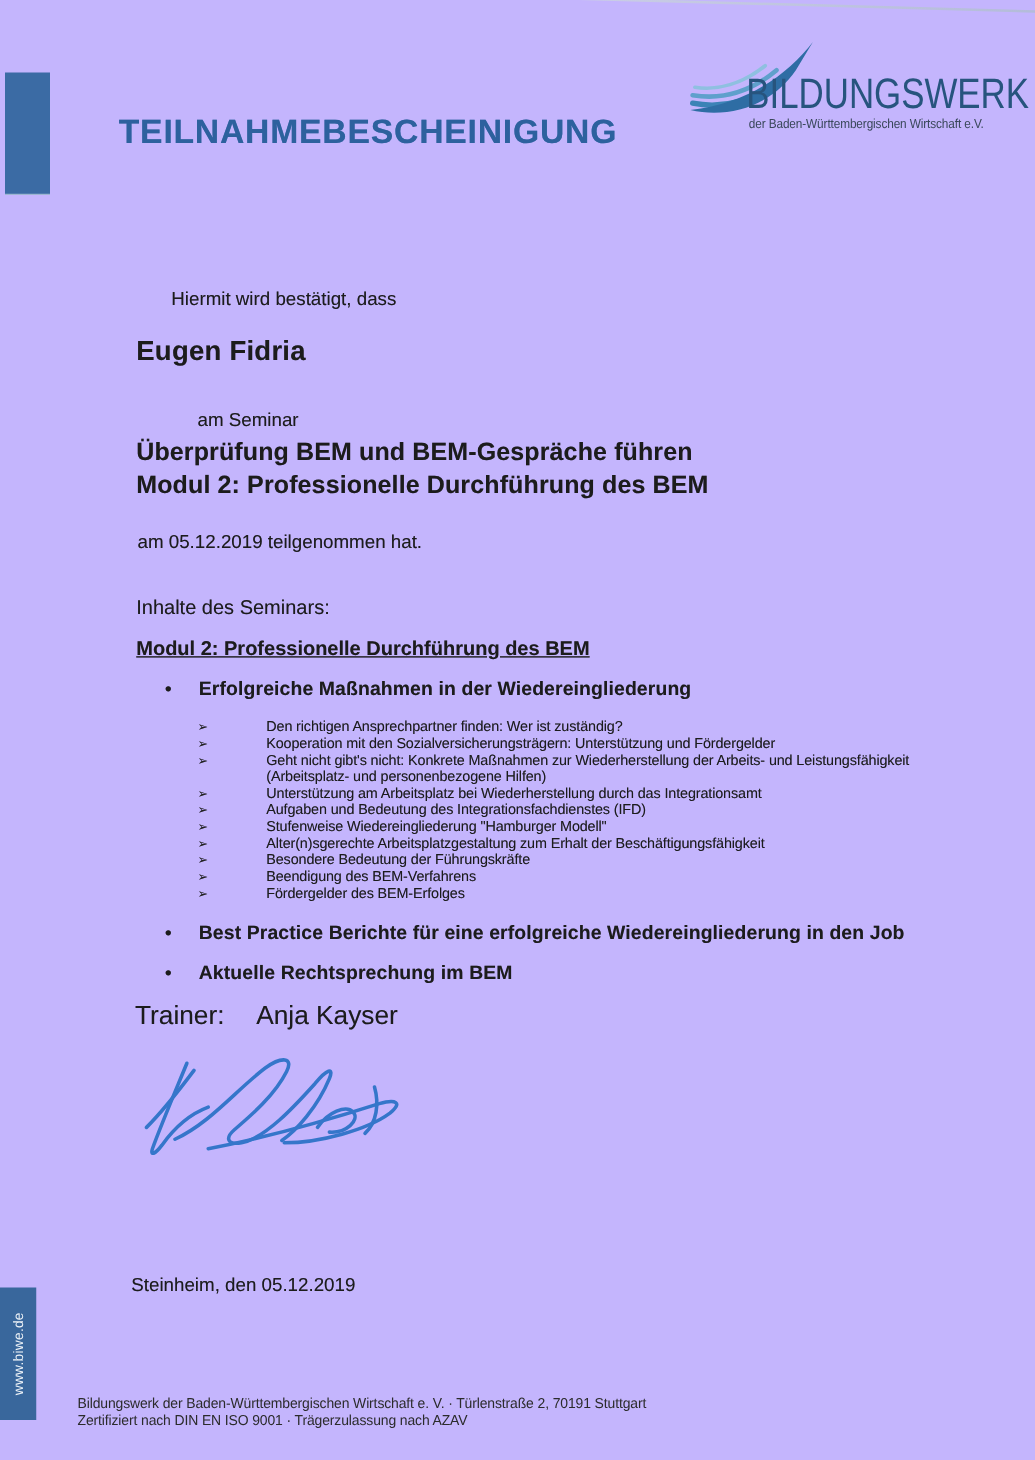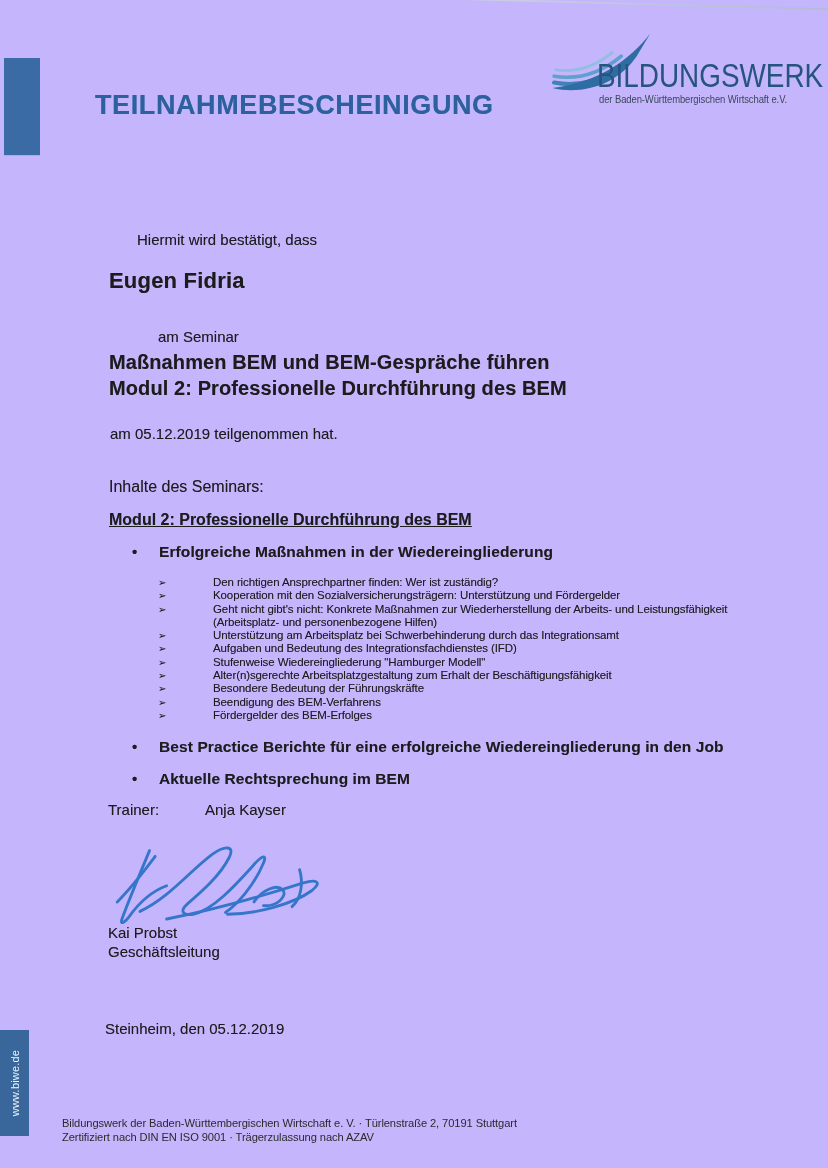--- a/index.html
+++ b/index.html
@@ -44,21 +44,21 @@
   .seminar-title{font-size:20px;font-weight:700;line-height:26px;letter-spacing:.1px;}
   .contents-heading{font-size:16px;font-weight:400;}
   .module-heading{font-size:16px;font-weight:700;text-decoration:underline;}
   .topic-row{position:absolute;left:132px;display:flex;}
   .topic-bullet{width:27px;font-size:15px;font-weight:700;}
   .topic-text{font-size:15.5px;font-weight:700;letter-spacing:.1px;}
   .subtopics{position:absolute;left:158px;top:576px;width:628px;}
   .subtopic{display:flex;font-size:11.5px;line-height:13.3px;}
   .subtopic .arrow{width:55px;flex:0 0 55px;font-size:10px;color:#222;}
   .subtopic .stext{flex:1;letter-spacing:-.1px;}
-  .trainer-label{font-size:15px;}
+  .trainer-label{font-size:21px;}
   .sig-svg{position:absolute;left:108px;top:843px;}
   .signer{font-size:15px;line-height:18.5px;}
   
   .web-bar{
     position:absolute;left:0;top:1030px;width:29px;height:106px;background:#39679c;
   }
   .web-bar span{
     position:absolute;left:50%;top:50%;
     transform:translate(-50%,-50%) rotate(-90deg);
     white-space:nowrap;color:#eef3f8;font-size:11px;letter-spacing:.2px;
@@ -89,21 +89,21 @@
     <div class="logo-sub">der Baden-Württembergischen Wirtschaft e.V.</div>
   </div>
 
   <div class="abs t15 body-text" style="left:110px;top:231px;margin-left:27px;">Hiermit wird bestätigt, dass</div>
 
   <div class="abs participant body-text" style="left:109px;top:268px;">Eugen Fidria</div>
 
   <div class="abs t15 body-text" style="left:110px;top:328px;margin-left:48px;">am Seminar</div>
 
   <div class="abs seminar-title body-text" style="left:109px;top:349px;width:560px;">
-    <div>Maßnahmen BEM und BEM-Gespräche führen</div>
+    <div>Überprüfung BEM und BEM-Gespräche führen</div>
     <div>Modul 2: Professionelle Durchführung des BEM</div>
   </div>
 
   <div class="abs t15 body-text" style="left:110px;top:425px;">am 05.12.2019 teilgenommen hat.</div>
 
   <div class="abs contents-heading body-text" style="left:109px;top:478px;">Inhalte des Seminars:</div>
 
   <div class="abs module-heading body-text" style="left:109px;top:511px;">Modul 2: Professionelle Durchführung des BEM</div>
 
   <div class="topic-row body-text" style="top:543px;">
@@ -119,21 +119,21 @@
       <div class="subtopic">
       <span class="arrow">➢</span>
       <span class="stext">Kooperation mit den Sozialversicherungsträgern: Unterstützung und Fördergelder</span>
     </div>
       <div class="subtopic">
       <span class="arrow">➢</span>
       <span class="stext">Geht nicht gibt's nicht: Konkrete Maßnahmen zur Wiederherstellung der Arbeits- und Leistungsfähigkeit (Arbeitsplatz- und personenbezogene Hilfen)</span>
     </div>
       <div class="subtopic">
       <span class="arrow">➢</span>
-      <span class="stext">Unterstützung am Arbeitsplatz bei Schwerbehinderung durch das Integrationsamt</span>
+      <span class="stext">Unterstützung am Arbeitsplatz bei Wiederherstellung durch das Integrationsamt</span>
     </div>
       <div class="subtopic">
       <span class="arrow">➢</span>
       <span class="stext">Aufgaben und Bedeutung des Integrationsfachdienstes (IFD)</span>
     </div>
       <div class="subtopic">
       <span class="arrow">➢</span>
       <span class="stext">Stufenweise Wiedereingliederung "Hamburger Modell"</span>
     </div>
       <div class="subtopic">
@@ -171,24 +171,20 @@
     <g stroke="#2e73c8" stroke-width="3" fill="none" stroke-linecap="round" stroke-linejoin="round" opacity="0.95">
       <path d="M6,62 C18,50 34,30 46,14"></path>
       <path d="M40,8 C31,30 19,58 11,80 C9,86 13,85 19,77 C29,63 42,51 58,45"></path>
       <path d="M30,72 C60,58 82,30 106,12 C120,2 130,3 124,15 C114,35 94,52 80,64 C72,71 74,77 86,75 C106,71 130,45 148,25 C158,13 164,11 160,21 C150,45 132,65 120,73"></path>
       <path d="M58,80 C100,72 152,58 202,42 C216,38 222,41 211,50 C192,64 152,75 122,75"></path>
       <path d="M150,62 C159,49 174,43 180,49 C186,56 174,67 160,66"></path>
       <path d="M198,28 C202,42 200,58 190,67"></path>
     </g>
   </svg>
 
-  <div class="abs signer body-text" style="left:108px;top:924px;">
-    <div>Kai Probst</div>
-    <div>Geschäftsleitung</div>
-  </div>
 
   <div class="web-bar">
     <span>www.biwe.de</span>
   </div>
 
   <div class="abs place-date body-text" style="left:105px;top:1020px;">Steinheim, den 05.12.2019</div>
 
   <div class="abs footer-text" style="left:62px;top:1117px;">
     <div>Bildungswerk der Baden-Württembergischen Wirtschaft e. V. · Türlenstraße 2, 70191 Stuttgart</div>
     <div>Zertifiziert nach DIN EN ISO 9001 · Trägerzulassung nach AZAV</div>

